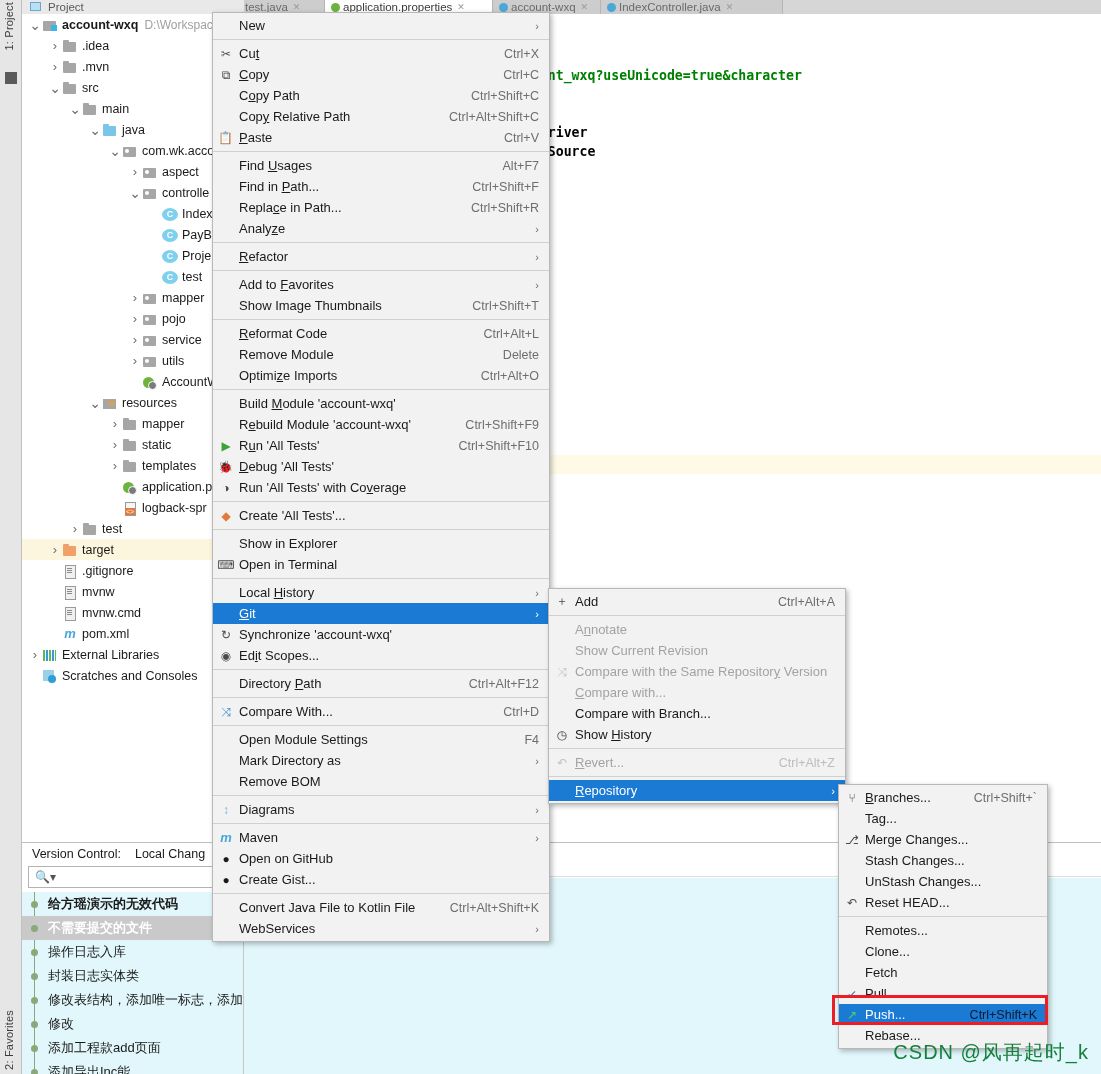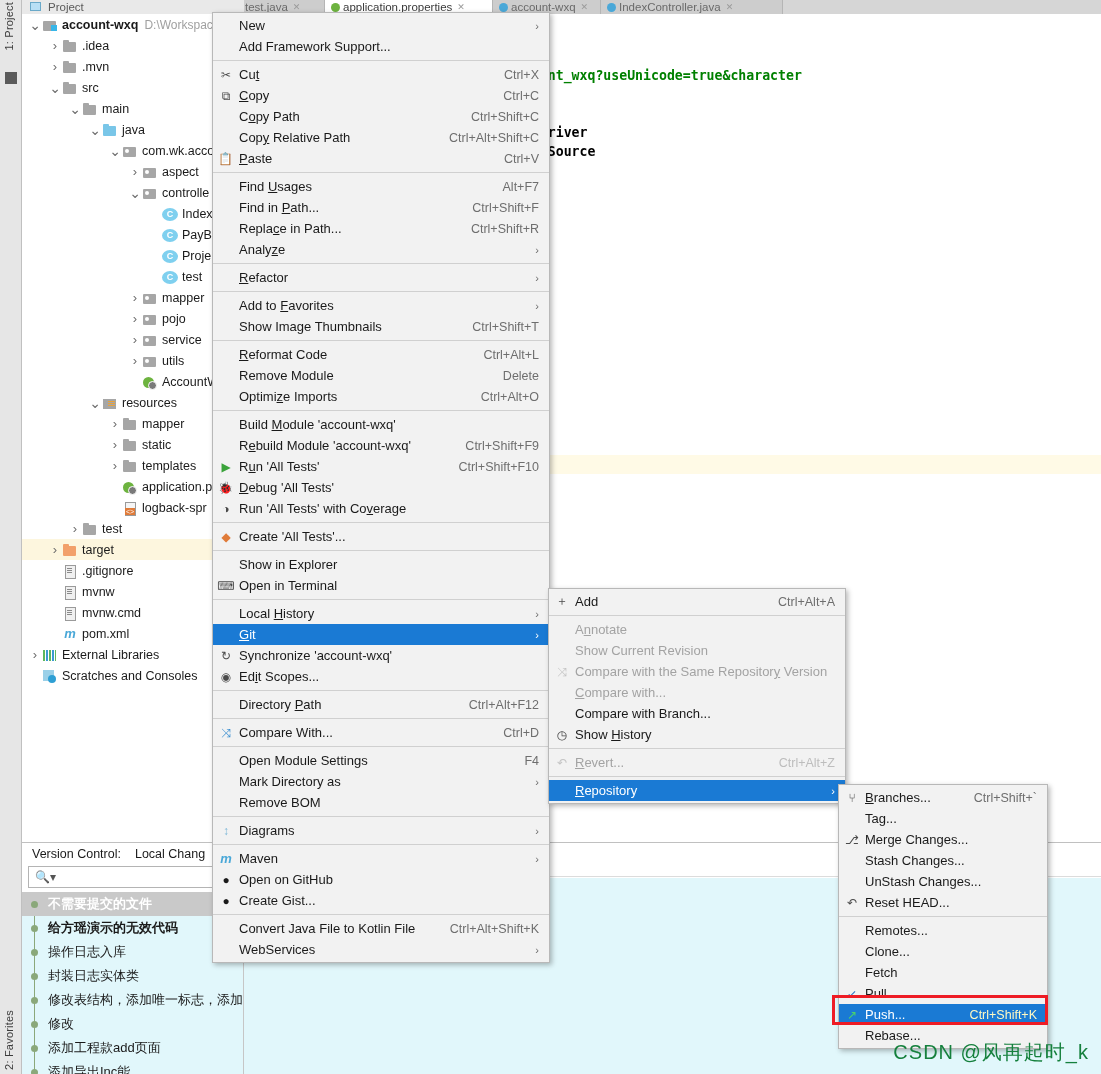--- a/index.html
+++ b/index.html
@@ -260,21 +260,21 @@
   }
   .mi.sel { background: #1a7ad4; color: #ffffff; }
   .mi.disabled { color: #a3a3a3; }
   .mi-icon {
     width: 26px; flex: 0 0 26px; text-align: center;
     font-size: 12px; color: #4a4a4a;
   }
   .mi-label { flex: 1; }
   .mi-label u { text-decoration: underline; }
   .mi-key { color: #6e6e6e; margin-left: 26px; font-size: 12.5px; }
-  .mi.sel .mi-key { color: #fef9c3; }
+  .mi.sel .mi-key { color: #0f172a; }
   .mi.disabled .mi-key { color: #bdbdbd; }
   .mi-arrow { margin-left: 18px; color: #6e6e6e; font-size: 11px; }
   .mi.sel .mi-arrow { color: #ffffff; }
   .msep { height: 1px; background: #d0d0d0; margin: 3px 0; }
 
   .menu1 { left: 212px; top: 12px; width: 338px; }
   .menu2 { left: 548px; top: 588px; width: 298px; }
   .menu3 { left: 838px; top: 784px; width: 210px; }
 
   .redbox {
@@ -509,27 +509,27 @@
     <div class="vcs-header">
       <span>Version Control:</span>
       <span>Local Chang</span>
     </div>
     <div class="search-box">
       <span class="search-glyph">🔍▾</span>
       <input class="search-input" type="text" placeholder="" style="">
     </div>
     <div class="changelist" id="changelist">
       <div class="cl-spine"></div>
-    <div class="cl-row head">
+    <div class="cl-row bold">
+          <span class="cl-bullet"></span>
+          <span>给方瑶演示的无效代码</span>
+        </div>
+        <div class="cl-row head">
           <span class="cl-bullet"></span>
           <span>不需要提交的文件</span>
-        </div>
-        <div class="cl-row bold">
-          <span class="cl-bullet"></span>
-          <span>给方瑶演示的无效代码</span>
         </div>
         <div class="cl-row">
           <span class="cl-bullet"></span>
           <span>操作日志入库</span>
         </div>
         <div class="cl-row">
           <span class="cl-bullet"></span>
           <span>封装日志实体类</span>
         </div>
         <div class="cl-row">
@@ -562,24 +562,20 @@
     </div>
     <div class="vcs-body"></div>
   </div>
 
   <div class="menu menu1" id="menu1">
       <div class="mi">
         <span class="mi-icon"></span>
         <span class="mi-label">New</span>
         <span class="mi-arrow">›</span>
       </div>
-      <div class="mi">
-        <span class="mi-icon"></span>
-        <span class="mi-label">Add Framework Support...</span>
-      </div>
       <div class="msep"></div>
       <div class="mi">
         <span class="mi-icon">✂</span>
         <span class="mi-label">Cu<u>t</u></span>
         <span class="mi-key">Ctrl+X</span>
       </div>
       <div class="mi">
         <span class="mi-icon">⧉</span>
         <span class="mi-label"><u>C</u>opy</span>
         <span class="mi-key">Ctrl+C</span>

